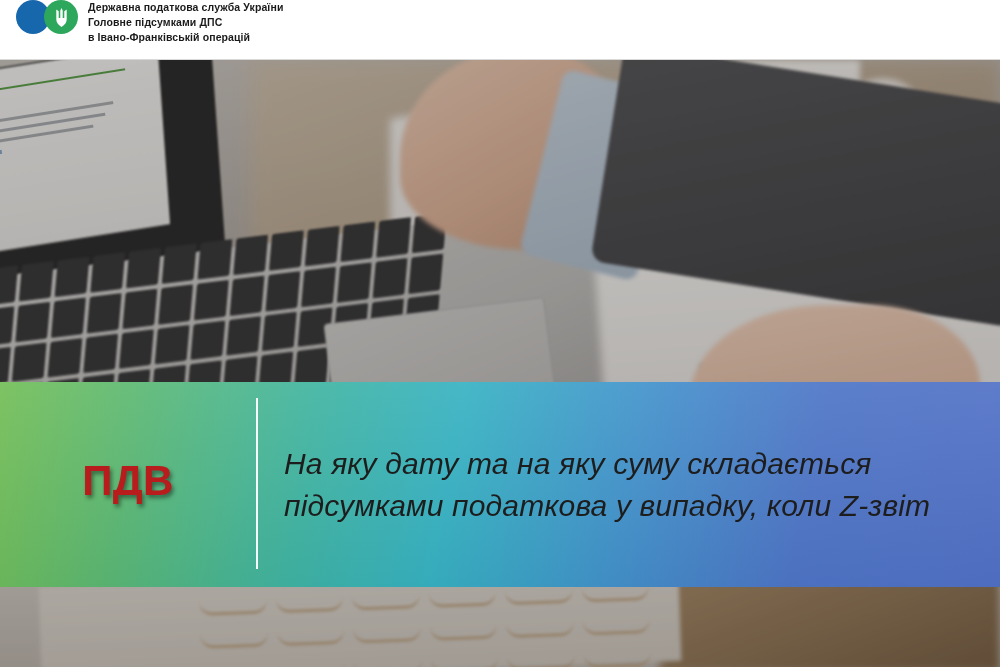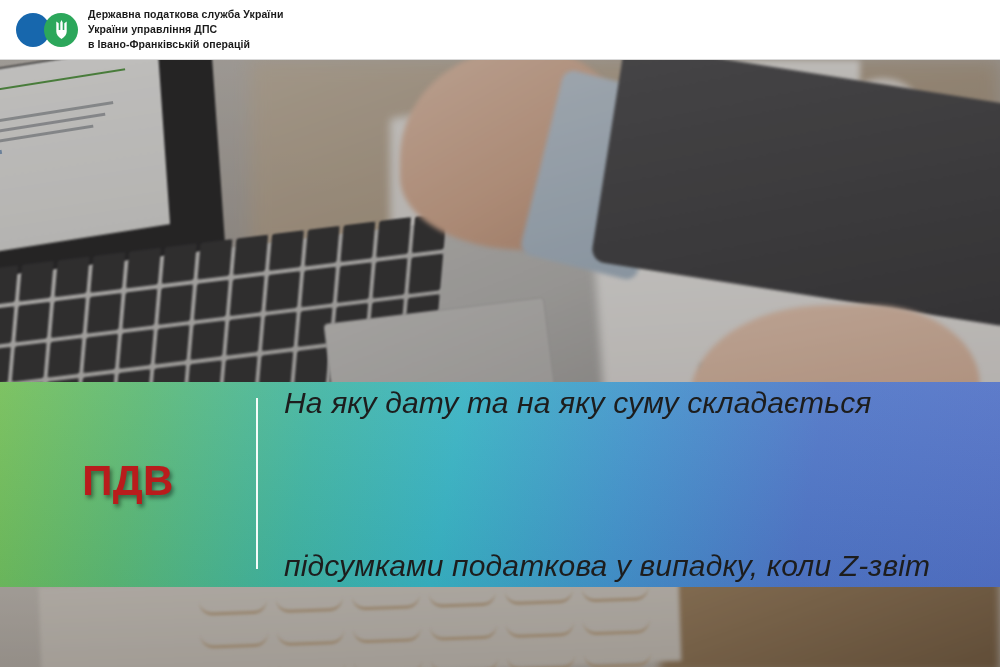--- a/index.html
+++ b/index.html
@@ -24,21 +24,21 @@
   .header {
     position: absolute;
     left: 0;
     top: 0;
     width: 1000px;
     height: 60px;
     background: #ffffff;
     box-sizing: border-box;
     border-bottom: 1px solid #d9d9d9;
     display: flex;
-    align-items: center;
+    align-items: flex-start;
   }
   .logo {
     position: relative;
     width: 62px;
     height: 34px;
     margin-left: 16px;
     flex: 0 0 auto;
   }
   .logo-circle {
     position: absolute;
@@ -324,21 +324,21 @@
     width: 2px;
     flex: 0 0 2px;
     background: #ffffff;
     margin: 16px 0 18px 0;
     opacity: 0.95;
   }
   .band-question {
     flex: 1 1 auto;
     display: flex;
     flex-direction: column;
-    justify-content: space-between;
+    justify-content: center;
     padding: 0 6px 0 26px;
   }
   .band-question-line {
     font-size: 30px;
     font-style: italic;
     line-height: 42px;
     color: #1d1d1d;
     white-space: nowrap;
     letter-spacing: 0.005em;
   }
@@ -352,21 +352,21 @@
     <div class="logo">
       <div class="logo-circle blue"></div>
       <div class="logo-circle green">
         <svg viewBox="0 0 30 38" aria-hidden="true">
           <path d="M15 0 L17.4 5 L17.4 20 L20.6 20 L20.6 6.5 L25.4 3 L25.4 23 Q25.4 31 15 38 Q4.6 31 4.6 23 L4.6 3 L9.4 6.5 L9.4 20 L12.6 20 L12.6 5 Z" fill="#ffffff"></path>
         </svg>
       </div>
     </div>
     <div class="header-text">
       <div>Державна податкова служба України</div>
-      <div>України управління ДПС</div>
+      <div>Головне підсумками ДПС</div>
       <div>в Івано-Франківській операцій</div>
     </div>
   </div>
 
   <div class="photo">
     <div class="photo-scene">
       <div class="scene-desk"></div>
       <div class="scene-paper-a"></div>
       <div class="scene-cup"></div>
       <div class="scene-cup-handle"></div>

